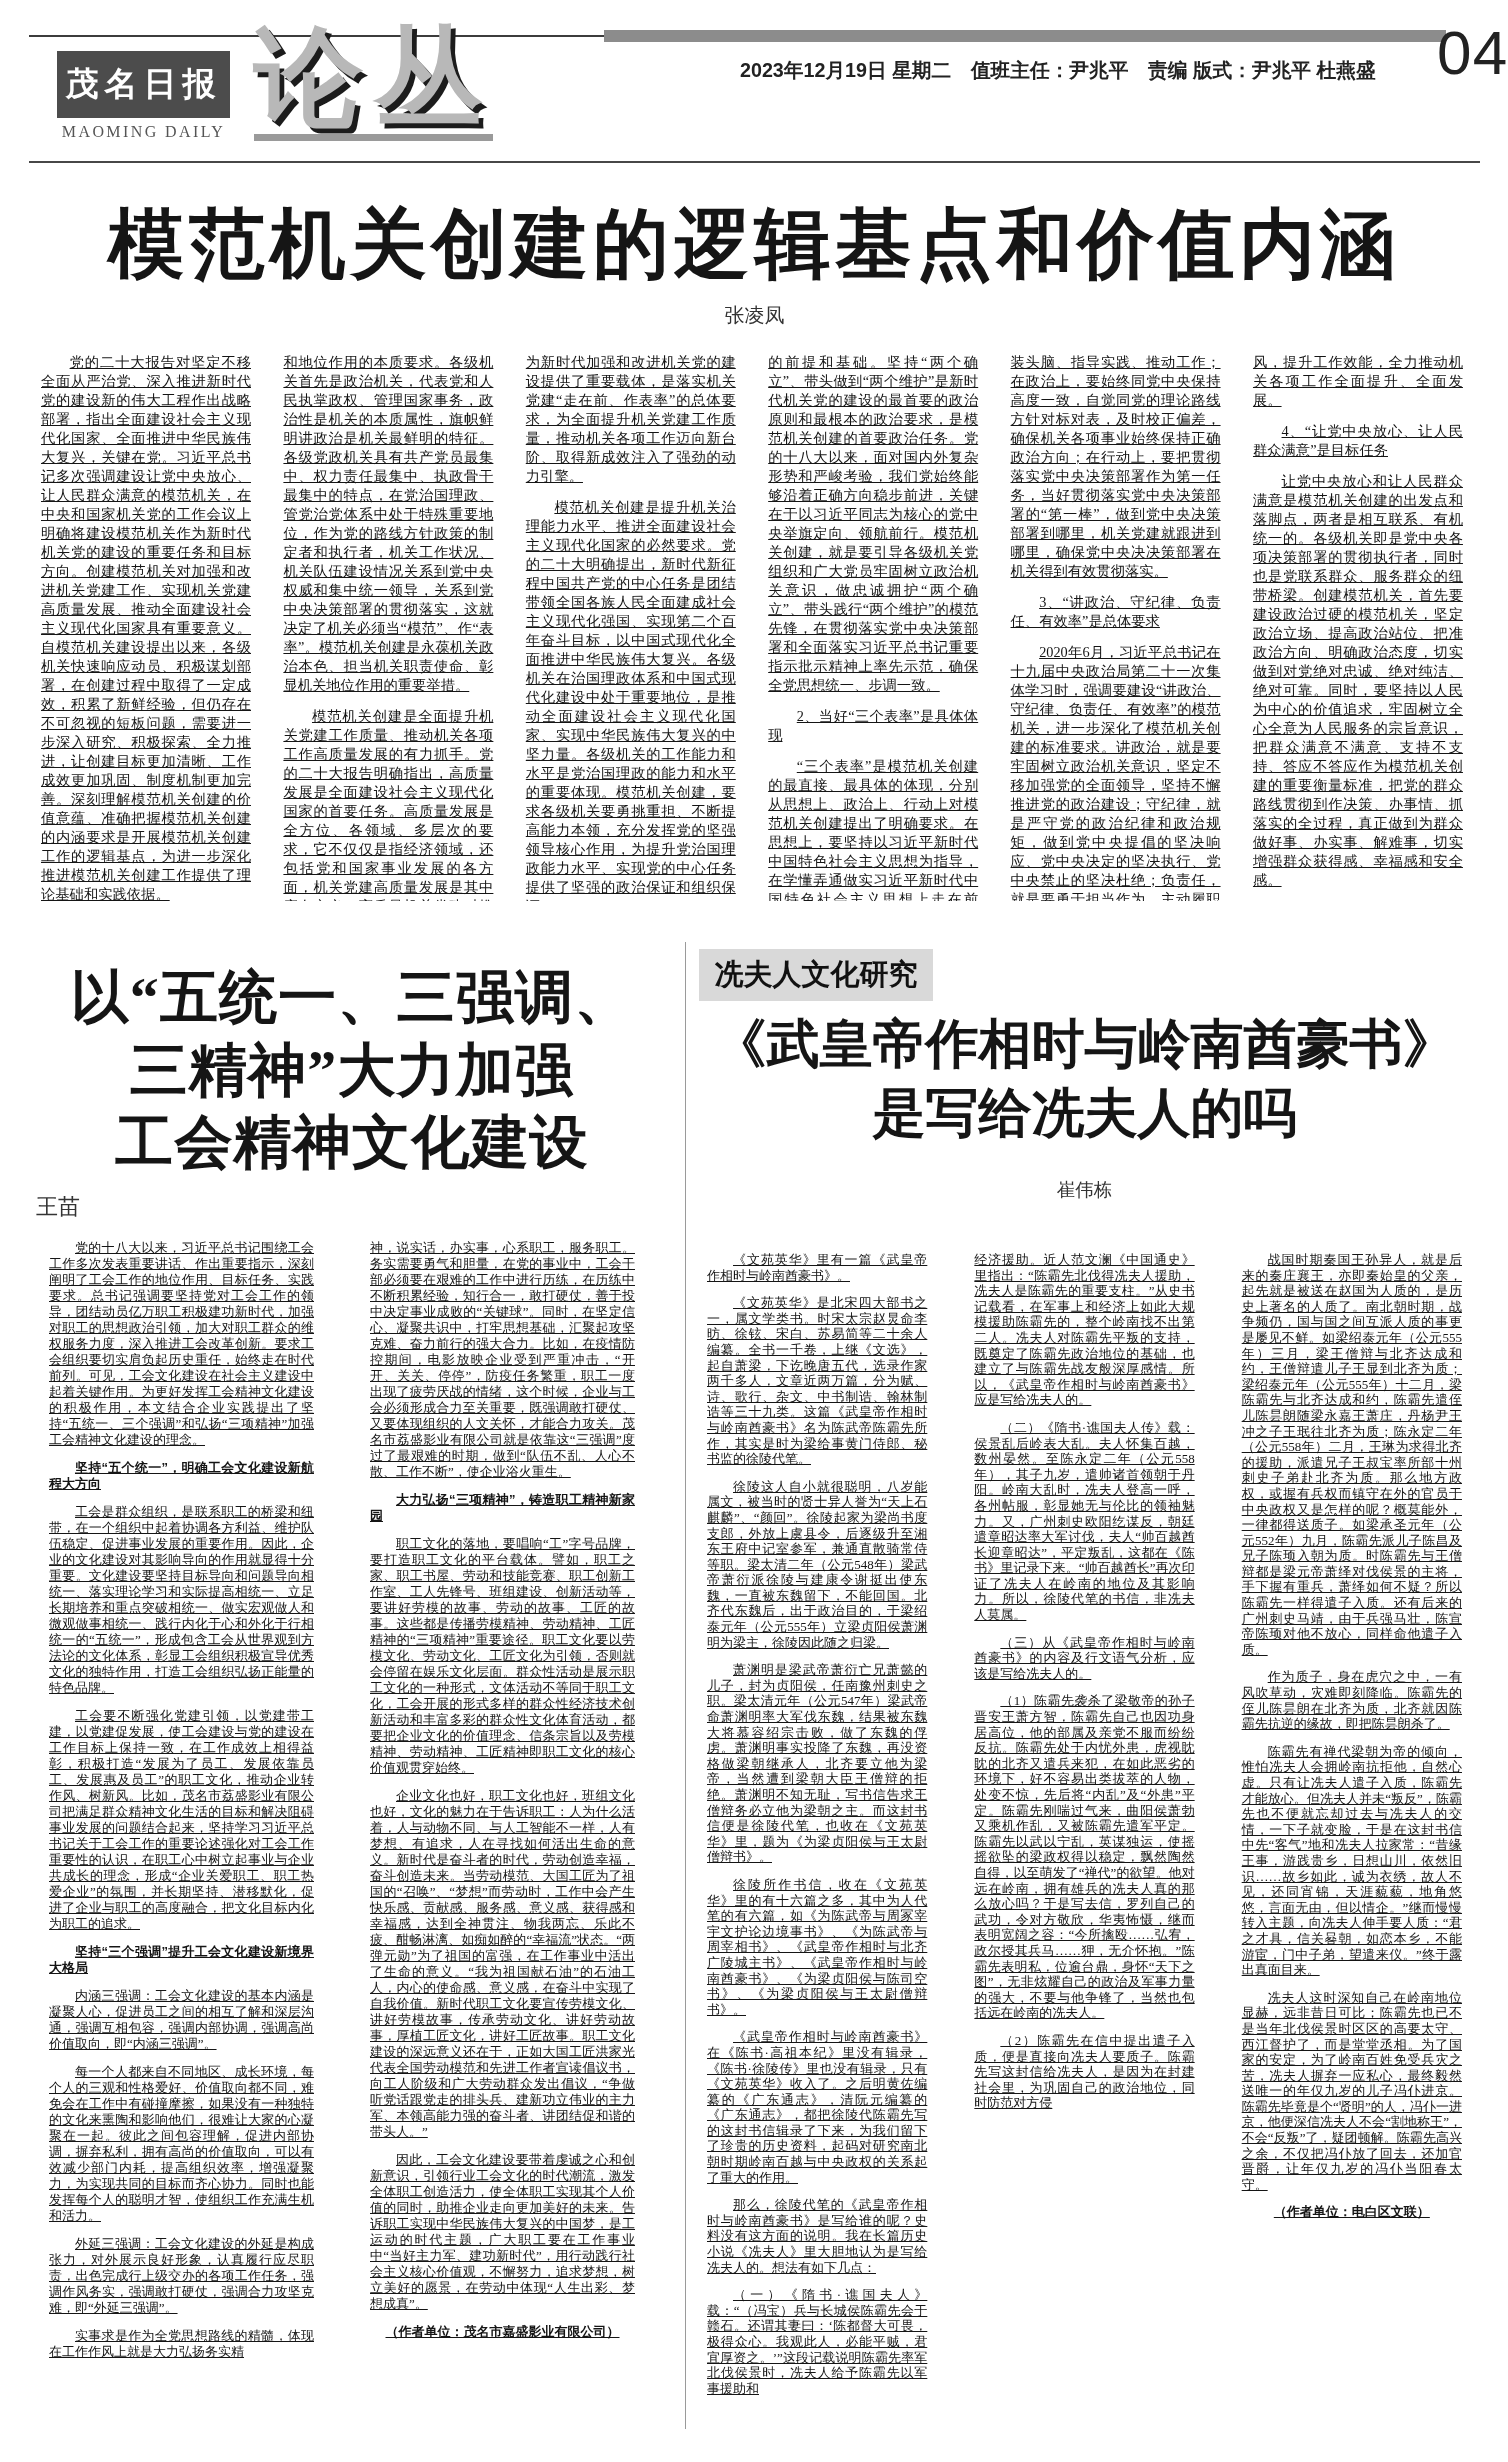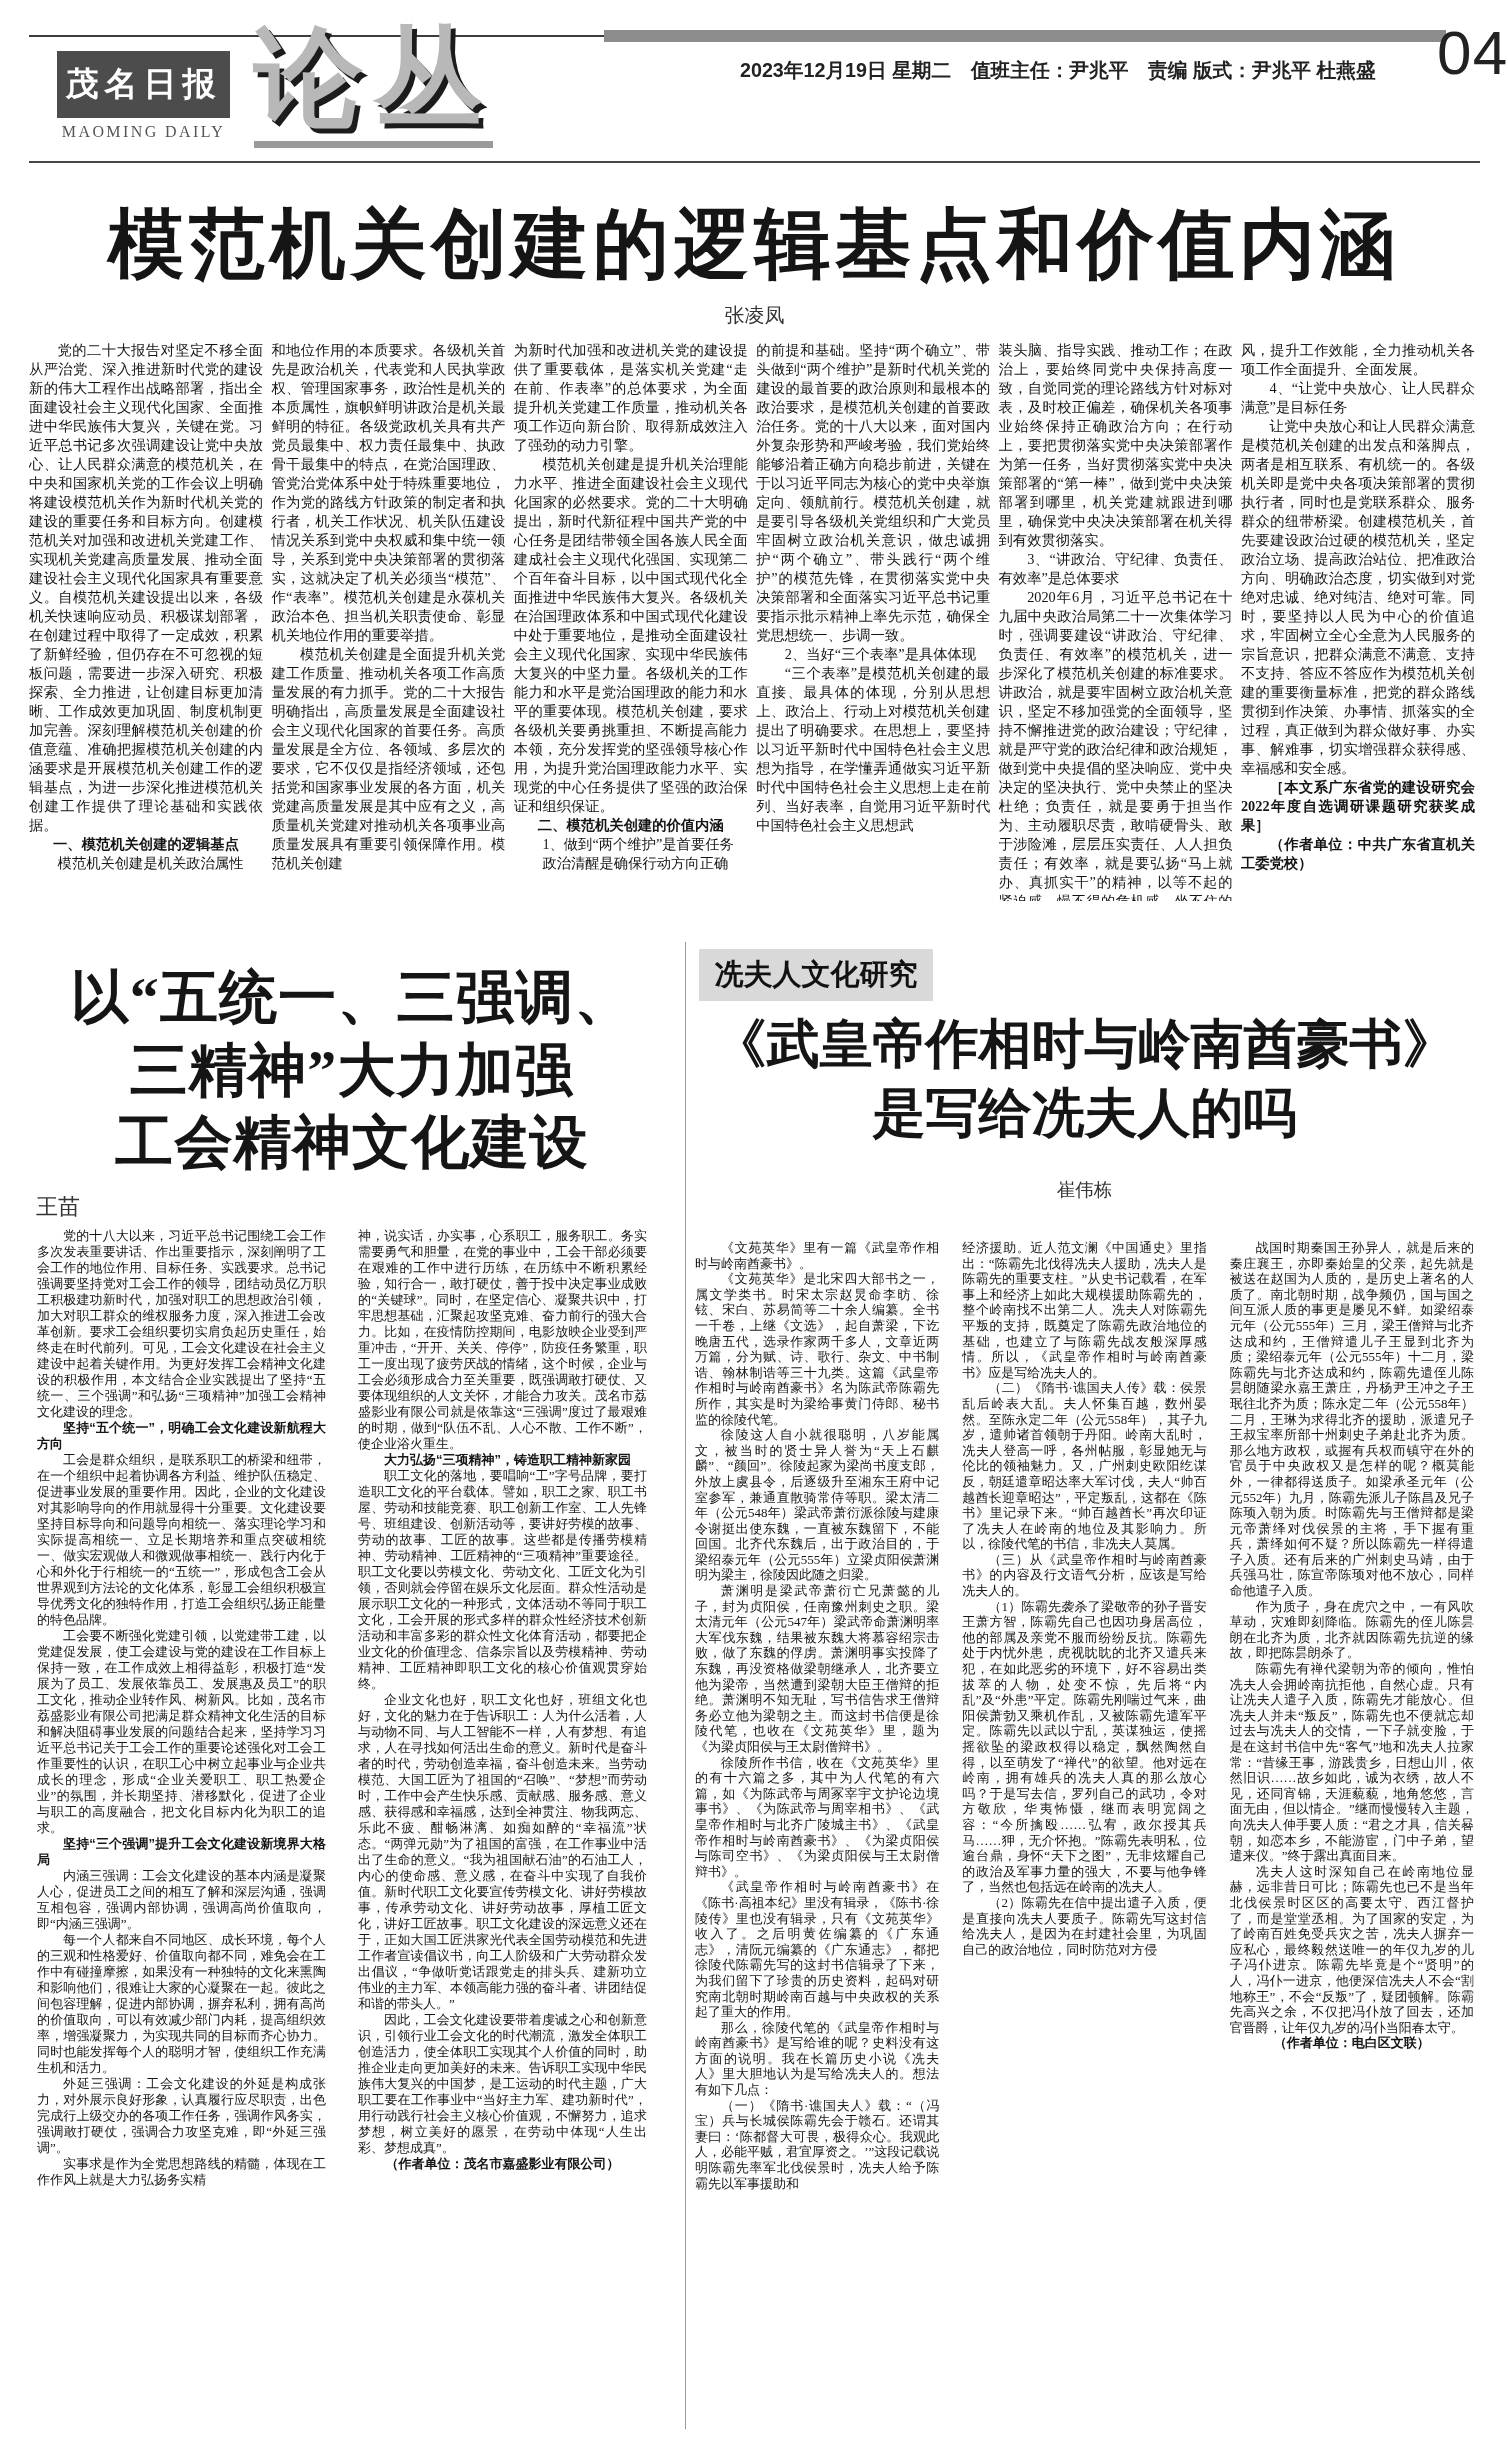--- a/index.html
+++ b/index.html
@@ -15,21 +15,21 @@
   #page-num{left:1437px;top:16.7px;width:72px;font-family:"Liberation Sans","DejaVu Sans",sans-serif;
     font-size:62px;font-weight:400;color:#222;letter-spacing:1.2px;}
   #masthead-box{left:57px;top:51px;width:173px;height:67px;background:#4c4c4c;
     display:flex;align-items:center;justify-content:center;}
   #masthead-box .mh{color:#ffffff;font-size:33px;font-weight:bold;letter-spacing:6px;
     font-family:"Liberation Serif","DejaVu Serif",serif;}
   #masthead-en{left:57px;top:123px;width:173px;text-align:center;font-size:16px;color:#555;
     letter-spacing:2.4px;}
   #lunzong{left:254px;top:24px;font-size:109px;font-weight:bold;line-height:1;
     color:#b8b8b8;text-shadow:4.8px 4.8px 0 #1c1c1c;letter-spacing:10.7px;
-    border-bottom:7.8px solid #9a9a9a;padding-bottom:8px;}
+    border-bottom:7.8px solid #9a9a9a;padding-bottom:1px;}
   #dateline{left:740px;top:57px;width:704px;font-family:"Liberation Sans","DejaVu Sans",sans-serif;
     font-size:19.7px;font-weight:bold;color:#222;white-space:nowrap;}
   #header-rule2{left:29px;top:161px;width:1451px;height:1.8px;background:#474747;}
 
   
   #a1-title{left:29px;top:201px;width:1451px;text-align:center;font-size:76px;font-weight:bold;
     letter-spacing:4.8px;line-height:1.15;}
   #a1-author{left:29px;top:302px;width:1451px;text-align:center;font-size:20px;color:#333;}
   #a1-body{left:29px;top:341px;width:1451px;height:560px;display:flex;gap:8.4px;}
   #a1-body .col{width:234px;height:100%;overflow:hidden;font-size:14.3px;line-height:19px;
@@ -50,21 +50,21 @@
   #a3-label{left:699px;top:949px;background:#d9d9d9;padding:6px 15.5px;
     font-family:"Liberation Sans","DejaVu Sans",sans-serif;font-size:29px;font-weight:bold;color:#111;}
   #a3-title{left:695px;top:1010px;width:779px;text-align:center;font-size:53px;font-weight:bold;
     line-height:1.3;white-space:pre-line;}
   #a3-author{left:695px;top:1177px;width:779px;text-align:center;font-size:18.5px;color:#333;}
   #a3-body{left:695px;top:1240px;width:779px;height:1218px;display:flex;gap:23px;}
   #a3-body .col{width:245px;height:100%;overflow:hidden;font-size:13px;line-height:15.6px;
     text-align:justify;}
 
   
-  .col > div{margin:0;}
+  .col > div{margin:12px;text-decoration:underline;}
   .p{text-indent:2em;}
   .p2{text-indent:0;}
   .head{font-weight:bold;text-align:center;}
   .sub{text-indent:2em;}
   #a2-body .sub{font-weight:bold;font-family:"Liberation Sans","DejaVu Sans",sans-serif;}
   .note{font-weight:bold;text-indent:2em;}
   .attr{font-weight:bold;text-indent:2em;}
   .attrc{font-weight:bold;text-align:center;}
 </style>
 </head>

